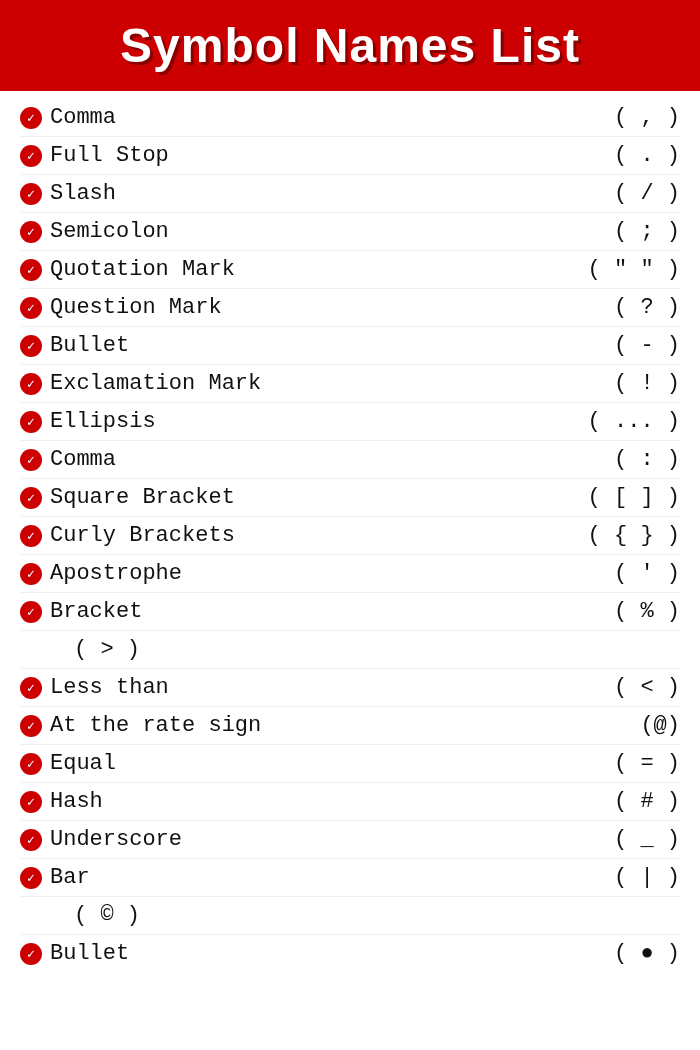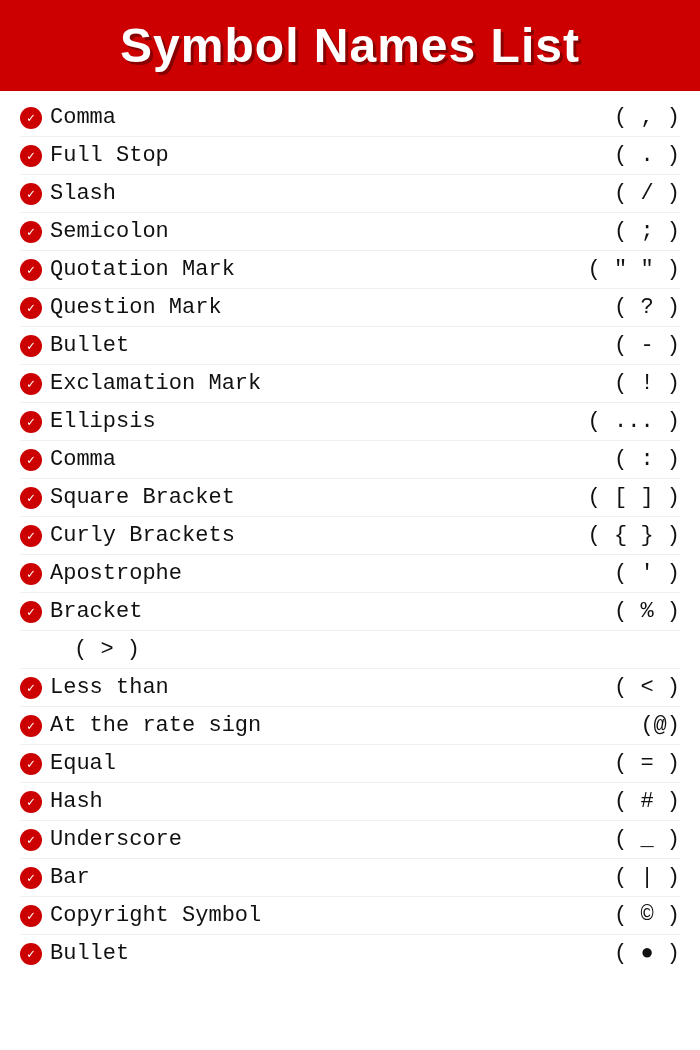--- a/index.html
+++ b/index.html
@@ -231,24 +231,20 @@
       <span class="symbol-value">( _ )</span>
     </div>
     <div class="row">
       <div class="left">
         <div class="check-icon"></div>
         <span class="symbol-name">Bar</span>
       </div>
       <span class="symbol-value">( | )</span>
     </div>
     <div class="row">
-      <div class="left">
-        <div class="check-icon"></div>
-        <span class="symbol-name">Copyright Symbol</span>
-      </div>
       <span class="symbol-value">( © )</span>
     </div>
     <div class="row">
       <div class="left">
         <div class="check-icon"></div>
         <span class="symbol-name">Bullet</span>
       </div>
       <span class="symbol-value">( ● )</span>
     </div>
   </div>

